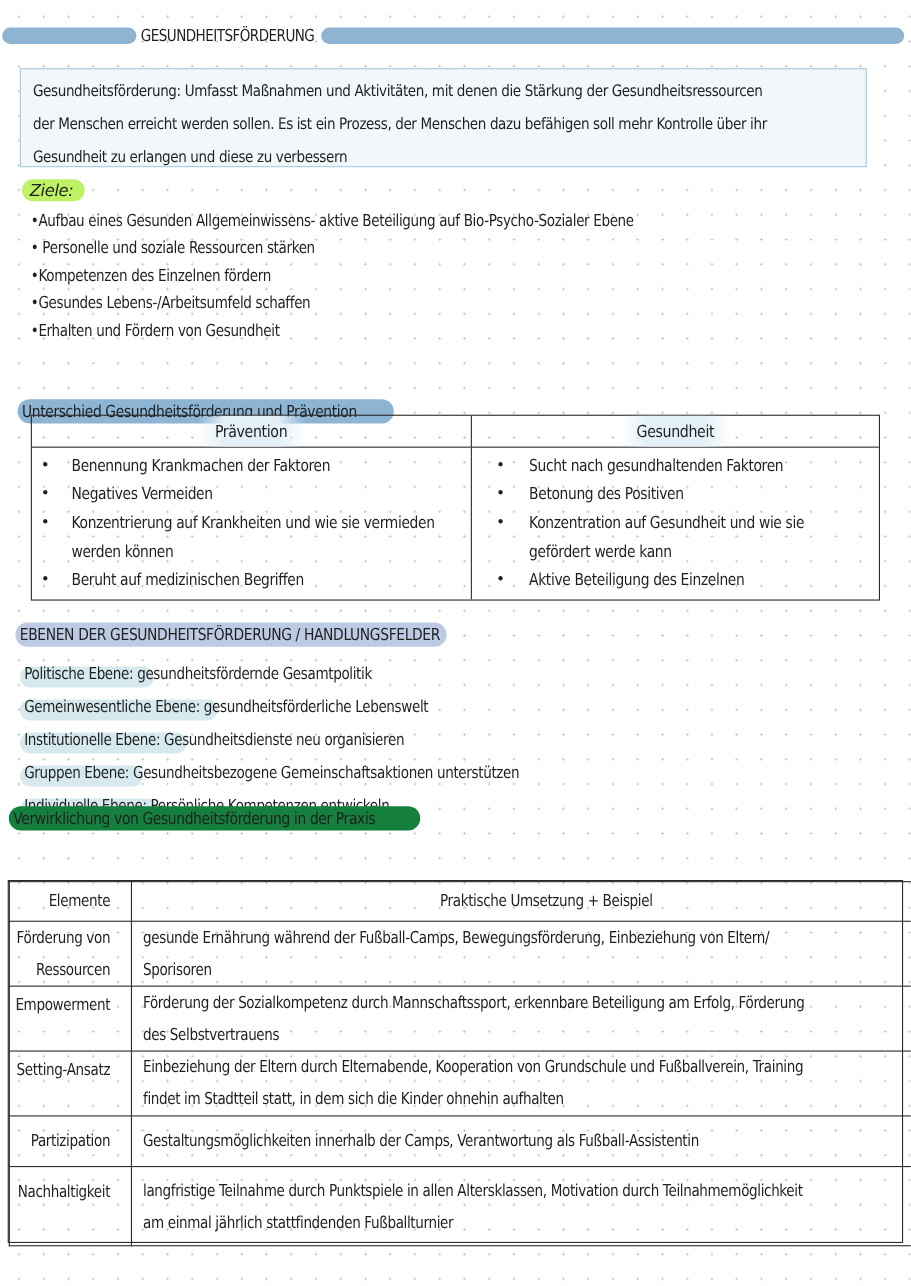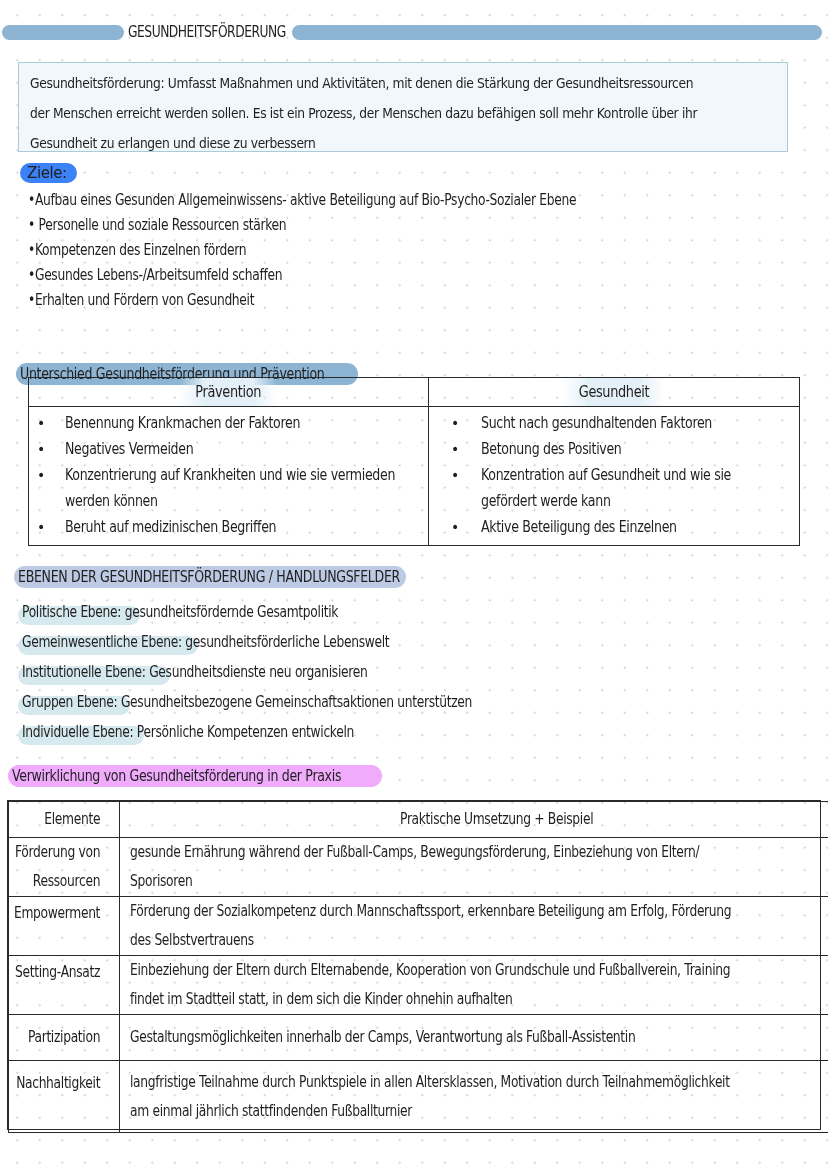--- a/index.html
+++ b/index.html
@@ -24,30 +24,30 @@
   
   .defbox {
     position: absolute; left: 18px; top: 62px; width: 770px; height: 90px;
     background: #f1f7fb; border: 1.5px solid #a9cbdc;
     padding: 5px 18px 0 11px;
     font-size: 14.3px; line-height: 30px;
   }
   .defbox .line { white-space: nowrap; transform: scaleX(0.86); transform-origin: left center; display: block; }
 
   
-  .ziele-head { position: absolute; left: 20px; top: 163px; font-size: 15px; padding: 0 10px 0 7px; background: #3b82f6; border-radius: 10px; height: 20px; line-height: 20px; }
+  .ziele-head { position: absolute; left: 20px; top: 163px; font-size: 15px; padding: 0 10px 0 7px; background: #bef264; border-radius: 10px; height: 20px; line-height: 20px; font-style: italic; }
   .ziele-list { position: absolute; left: 28px; top: 188px; font-size: 15px; line-height: 25px; }
   .ziele-list div { white-space: nowrap; transform: scaleX(0.82); transform-origin: left center; }
 
   
   .sec-head { position: absolute; font-size: 15px; height: 22px; line-height: 22px; white-space: nowrap; padding: 0 10px 0 4px; border-radius: 11px; }
   .sec-head span { display: inline-block; transform: scaleX(0.84); transform-origin: left center; }
   .sec1 { left: 16px; top: 363px; width: 342px; background: #8db4d3; }
   .sec2 { left: 14px; top: 566px; width: 392px; background: #bccbe3; }
-  .sec3 { left: 8px; top: 765px; width: 374px; background: #f0abfc; }
+  .sec3 { left: 8px; top: 733px; width: 374px; background: #15803d; }
 
   
   .cmp { position: absolute; left: 28px; top: 377px; width: 772px; height: 169px; border: 1.5px solid #2a2a2a; }
   .cmp .col { position: absolute; top: 0; height: 100%; }
   .cmp .col.left { left: 0; width: 400px; border-right: 1.5px solid #2a2a2a; }
   .cmp .col.right { left: 400px; width: 370px; text-decoration: underline; }
   .cmp .hdr { height: 29px; border-bottom: 1.5px solid #2a2a2a; text-align: center; font-size: 15px; line-height: 28px; }
   .cmp .hdr span { display: inline-block; padding: 0 18px; background: linear-gradient(90deg, rgba(220,236,246,0) 0%, #e3f0f8 25%, #e3f0f8 75%, rgba(220,236,246,0) 100%); transform: scaleX(0.86); }
   .cmp ul { list-style: none; padding: 3px 0 0 0; }
   .cmp li { position: relative; font-size: 15px; line-height: 26px; padding-left: 36px; white-space: nowrap; }

